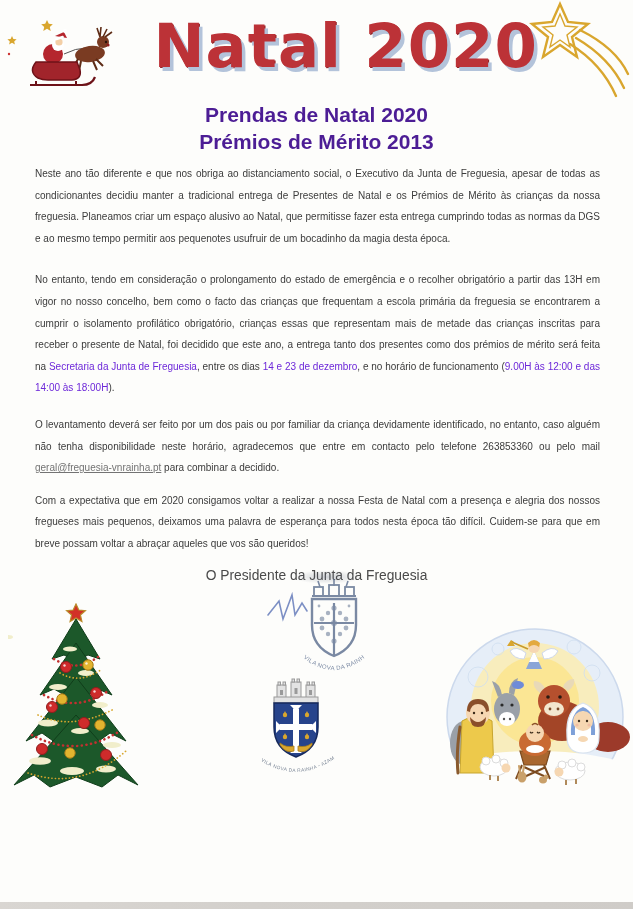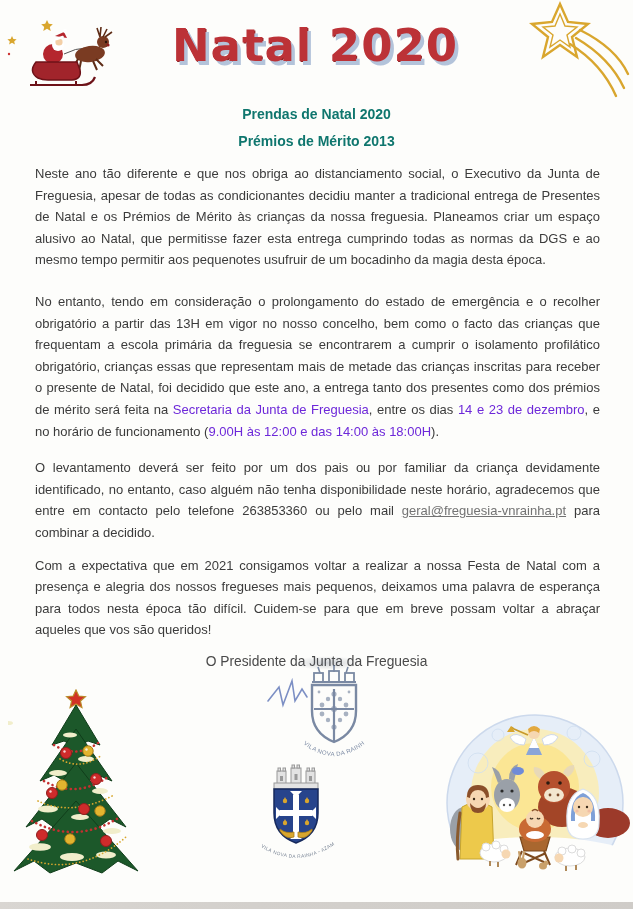--- a/index.html
+++ b/index.html
@@ -2,33 +2,33 @@
 <html><head>
 <meta charset="utf-8">
 <style>
   html,body{margin:0;padding:0;}
   body{width:633px;height:909px;overflow:hidden;background:#e9e7e4;}
   .page{position:relative;width:633px;height:909px;background:#fdfdfb;overflow:hidden;
         font-family:"Liberation Sans",sans-serif;color:#3a3a3a;}
 
   
   .header{position:relative;height:95px;}
-  .banner-title{position:absolute;left:92px;right:95px;top:2px;text-align:center;
-      font-family:"DejaVu Sans",sans-serif;font-weight:bold;font-size:45px;line-height:88px;
+  .banner-title{position:absolute;left:92px;right:95px;top:2px;text-align:right;
+      font-family:"DejaVu Sans",sans-serif;font-weight:bold;font-size:61px;line-height:88px;
       color:#bc3237;letter-spacing:1px;
       text-shadow:3.5px 3.5px 0 #b3c3da, 1px 1px 0 #8f2327;}
   .santa-svg{position:absolute;left:6px;top:12px;}
   .star-svg{position:absolute;left:524px;top:0px;}
 
   
   .headings{padding-top:6px;text-align:center;}
-  .headings div{font-size:14px;font-weight:bold;line-height:27px;color:#0f766e;}
-
-  
-  .letter{margin:8px 33px 0 35px;font-size:13px;line-height:21.6px;text-align:justify;color:#3b3b3b;}
+  .headings div{font-size:21px;font-weight:bold;line-height:27px;color:#4c1d95;}
+
+  
+  .letter{margin:8px 33px 0 35px;font-size:10px;line-height:21.6px;text-align:justify;color:#3b3b3b;}
   .letter p{margin:0;}
   .p1{margin-bottom:20px !important;}
   .p2{margin-bottom:15px !important;}
   .p3{margin-bottom:11px !important;}
   .b{font-weight:normal;color:#6d28d9;}
   a.mail{color:#737373;text-decoration:underline;cursor:pointer;}
 
   
   .signature{margin-top:13px;text-align:center;font-size:13.8px;color:#4a4a4a;position:relative;}
   .sig-bleed{position:absolute;left:292px;top:2px;width:70px;height:14px;
@@ -101,21 +101,21 @@
     <div>Prémios de Mérito 2013</div>
   </div>
 
   <div class="letter">
     <p class="p1">Neste ano tão diferente e que nos obriga ao distanciamento social, o Executivo da Junta de Freguesia, apesar de todas as condicionantes decidiu manter a tradicional entrega de Presentes de Natal e os Prémios de Mérito às crianças da nossa freguesia. Planeamos criar um espaço alusivo ao Natal, que permitisse fazer esta entrega cumprindo todas as normas da DGS e ao mesmo tempo permitir aos pequenotes usufruir de um bocadinho da magia desta época.</p>
 
     <p class="p2"><span>No entanto, tendo em consideração o prolongamento do estado de emergência  e o recolher obrigatório a partir das 13H em vigor no nosso concelho, bem como o facto das crianças que frequentam a escola primária da freguesia se encontrarem a cumprir o isolamento profilático obrigatório, crianças essas que representam mais de metade das crianças inscritas para receber o presente de Natal, foi decidido que este ano, a entrega tanto dos presentes como dos prémios de mérito será feita na </span><span class="b">Secretaria da Junta de Freguesia</span><span>, entre os dias </span><span class="b">14 e 23 de dezembro</span><span>, e no horário de funcionamento (</span><span class="b">9.00H às 12:00 e das 14:00 às 18:00H</span><span>).</span></p>
 
     <p class="p3"><span>O levantamento deverá ser feito por um dos pais ou por familiar da criança devidamente identificado, no entanto, caso alguém não tenha disponibilidade neste horário, agradecemos que entre em contacto pelo telefone 263853360 ou pelo mail </span><a class="mail">geral@freguesia-vnrainha.pt</a><span> para combinar a decidido.</span></p>
 
-    <p class="p4">Com a expectativa que em 2021 consigamos voltar a realizar a nossa Festa de Natal com a presença e alegria dos nossos fregueses mais pequenos, deixamos uma palavra de esperança para todos nesta época tão difícil. Cuidem-se para que em breve possam voltar a abraçar aqueles que vos são queridos!</p>
+    <p class="p4">Com a expectativa que em 2020 consigamos voltar a realizar a nossa Festa de Natal com a presença e alegria dos nossos fregueses mais pequenos, deixamos uma palavra de esperança para todos nesta época tão difícil. Cuidem-se para que em breve possam voltar a abraçar aqueles que vos são queridos!</p>
   </div>
 
   <div class="signature">
     <span>O Presidente da Junta da Freguesia</span>
     <span class="sig-bleed"></span>
   </div>
 
   <div class="footer">
 
     <svg class="stamp-svg" width="132" height="120" viewBox="0 0 132 120" opacity="0.82">

